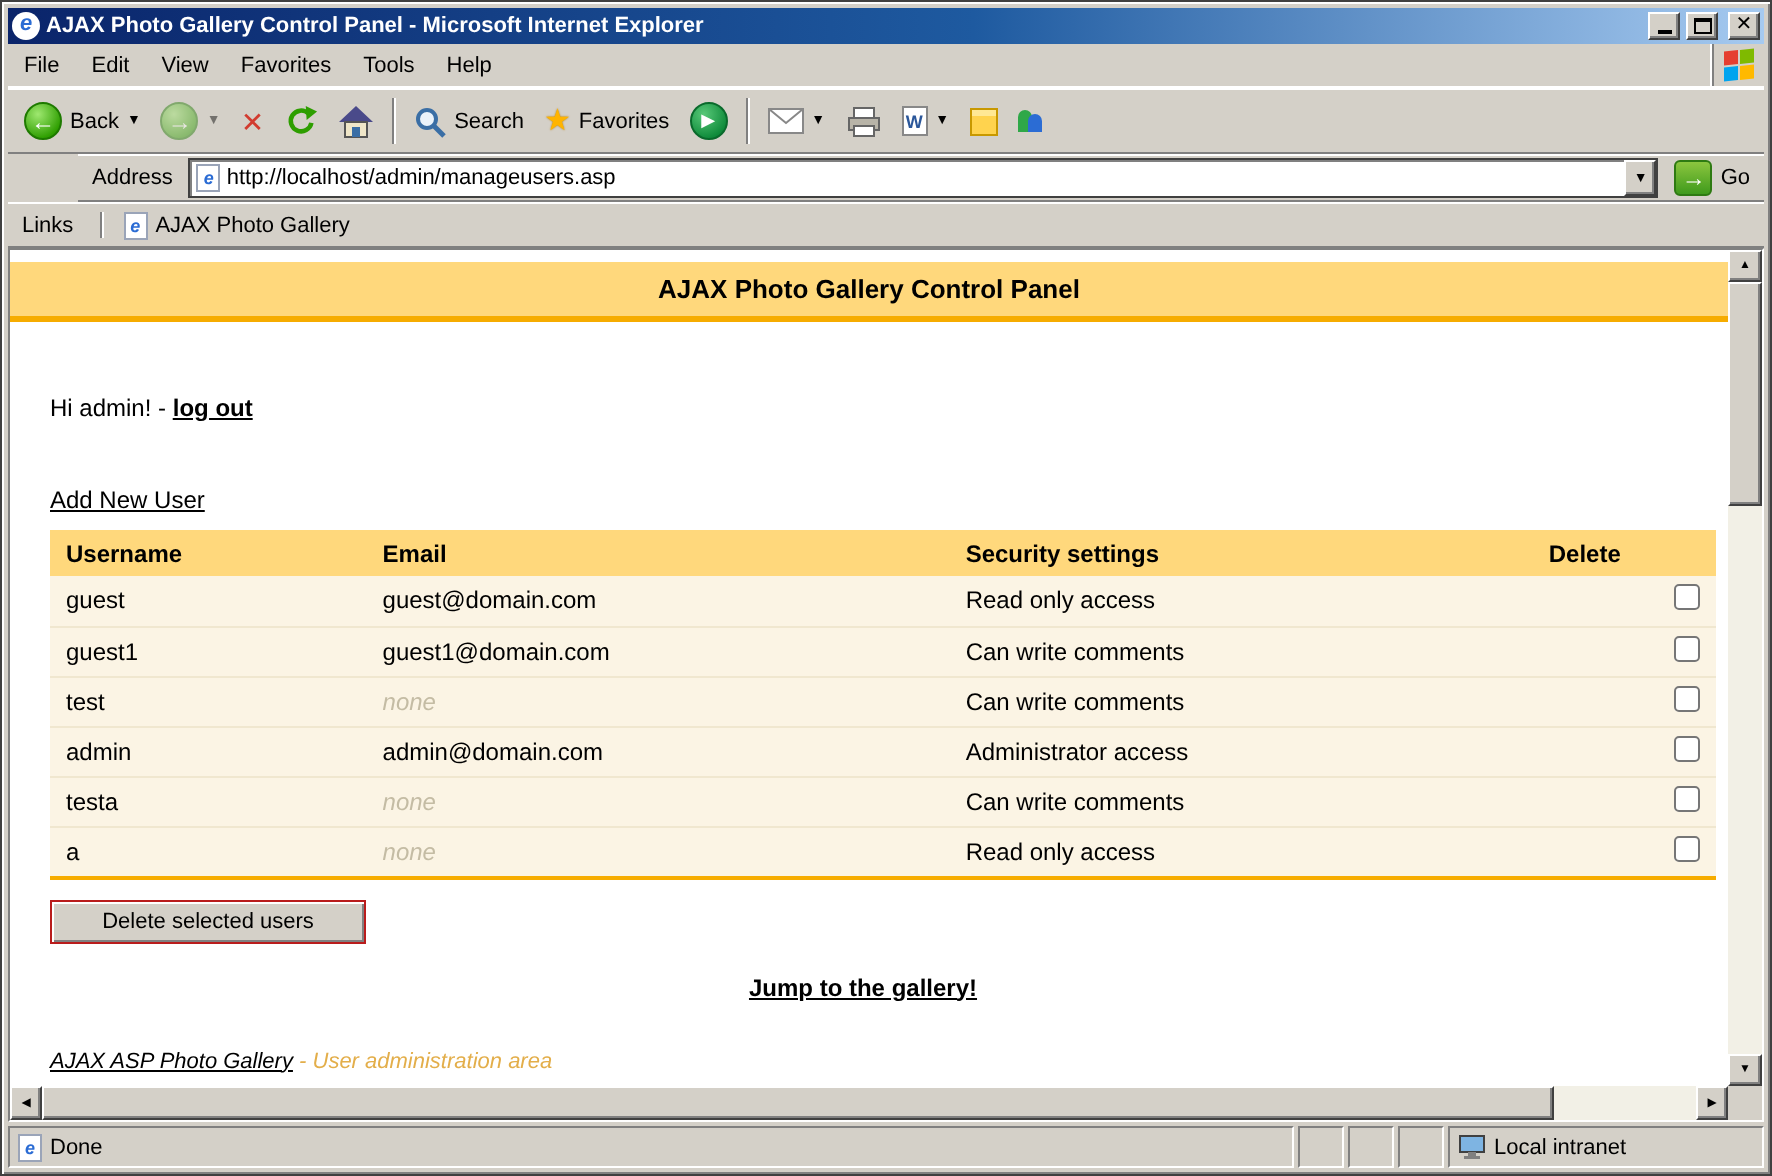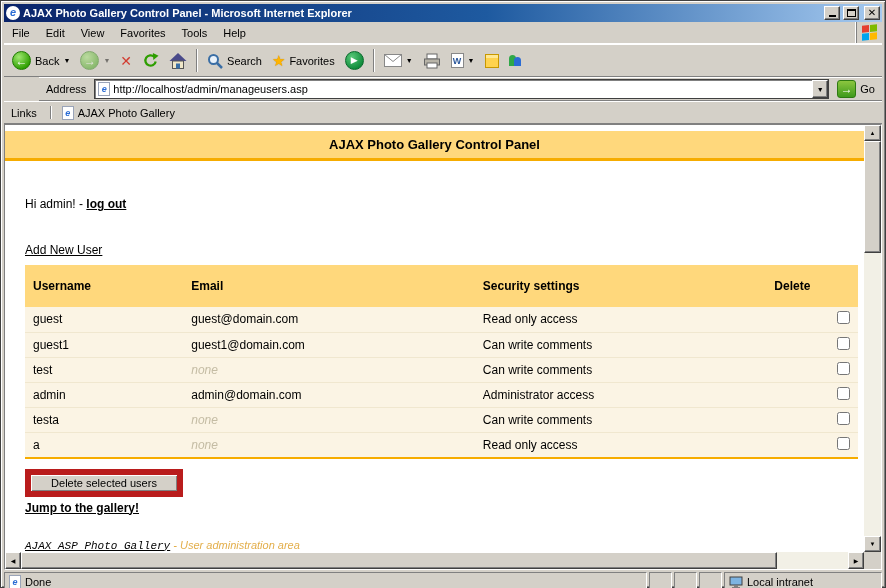--- a/index.html
+++ b/index.html
@@ -106,35 +106,35 @@
 
   
   .band { margin-top:6px; background:var(--band,#FFD87C); border-bottom:3px solid var(--band-border,#F6AC00);
           text-align:center; font-weight:bold; font-size:13px; padding:6px 0; color:#000; }
   .content { padding:0 6px 0 20px; font-size:12px; color:#000; }
   .content a { color:#000; }
   .greeting { margin-top:36px; }
   .logout { font-weight:bold; }
   .addrow { margin-top:32px; }
   .users { width:100%; border-collapse:collapse; margin-top:8px; border-bottom:2px solid var(--band-border,#F6AC00); }
-  .users th { background:var(--band,#FFD87C); text-align:left; font-size:12px; font-weight:bold; padding:14px 8px; height:23px; }
+  .users th { background:var(--band,#FFD87C); text-align:left; font-size:12px; font-weight:bold; padding:4px 8px; height:23px; }
   .users td { background:var(--row-bg,#FBF4E4); font-size:12px; padding:4px 8px; height:25px;
               border-bottom:1px solid var(--row-border,#F0E7CF); }
   .users tr:last-child td { border-bottom:none; }
   .c-user { width:19%; } .c-email { width:35%; } .c-sec { width:35%; } .c-del { width:11%; }
   .delcell { text-align:right; padding-right:24px; }
   .delcell input { width:13px; height:13px; }
   .none { color:var(--none-text,#C4BCA4); font-style:italic; }
   .btnrow { margin-top:10px; }
-  .classicbtn { font-family:inherit; font-size:11px; width:158px; height:28px; background:#D4D0C8;
-                border:6px solid #b91c1c; box-shadow:inset 1px 1px 0 #fff, inset -1px -1px 0 #808080; }
-  .jumprow { text-align:left; margin-top:4px; padding-right:20px; }
+  .classicbtn { font-family:inherit; font-size:11px; width:158px; height:22px; background:#D4D0C8;
+                border:1px solid #b91c1c; box-shadow:inset 1px 1px 0 #fff, inset -1px -1px 0 #808080; }
+  .jumprow { text-align:center; margin-top:15px; padding-right:20px; }
   .jump { font-weight:bold; }
   .footer { margin-top:24px; font-size:11px; font-style:italic; }
-  .footer-link { color:#222;font-family:Liberation Mono, monospace; }
+  .footer-link { color:#222; }
   .footer-accent { color:var(--footer-accent,#E3AE4A); }
 </style>
 </head>
 <body>
 
 <div class="window">
 
   <div class="titlebar">
     <span class="ie-logo">e</span>
     <span class="title-text">AJAX Photo Gallery Control Panel - Microsoft Internet Explorer</span>

